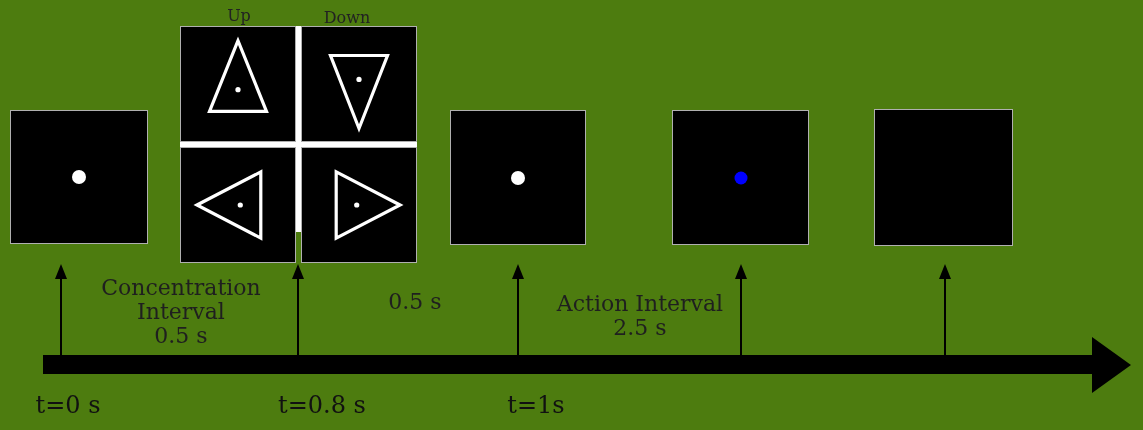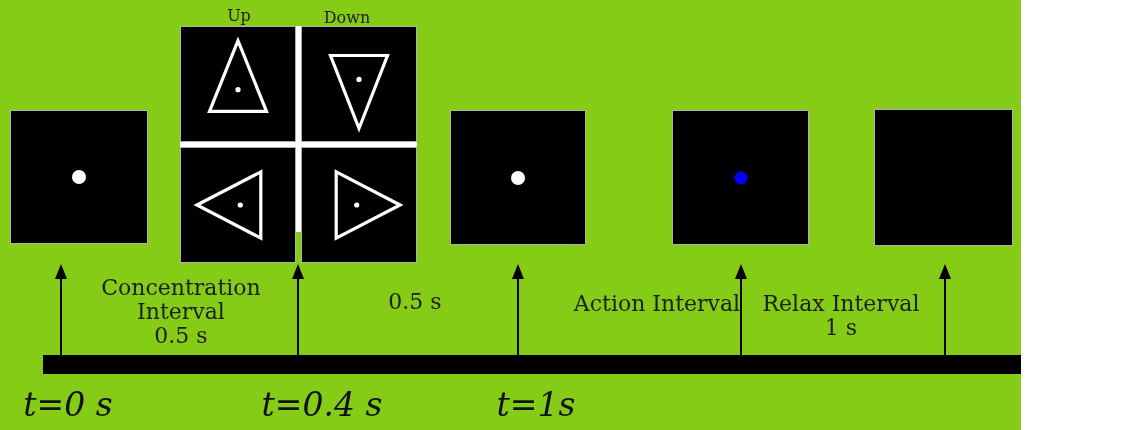--- a/index.html
+++ b/index.html
@@ -1,17 +1,17 @@
 <!DOCTYPE html>
 <html><head>
 <meta charset="utf-8">
 <style>
   html,body{margin:0;padding:0;background:#ffffff;}
   .stage{
-    position:relative;width:1021px;height:430px;background:#84cc16;
+    position:relative;width:1143px;height:430px;background:#4d7c0f;
     font-family:"DejaVu Serif","Liberation Serif",serif;color:#1c1c1c;overflow:hidden;
   }
   
   .screen{position:absolute;background:#000000;border:1px solid #b0b0b0;box-sizing:border-box;}
   .p1{left:10px;top:110px;width:138px;height:134px;}
   .p3{left:450px;top:110px;width:136px;height:135px;}
   .p4{left:672px;top:110px;width:137px;height:135px;}
   .p5{left:874px;top:109px;width:139px;height:137px;}
   .dot{position:absolute;left:50%;top:50%;transform:translate(-50%,-50%);border-radius:50%;}
   .dot-white{width:14px;height:14px;background:#ffffff;}
@@ -32,21 +32,21 @@
   .timeline-head{position:absolute;left:1092px;top:337px;width:0;height:0;
     border-top:28px solid transparent;border-bottom:28px solid transparent;border-left:39px solid #000000;}
   .uparrow{position:absolute;width:12px;top:264px;height:91px;}
   .uparrow .ahead{width:0;height:0;margin:0 auto;
     border-left:6px solid transparent;border-right:6px solid transparent;border-bottom:15px solid #000000;}
   .uparrow .ashaft{width:2px;height:76px;margin:0 auto;background:#000000;}
   
   .ivl{position:absolute;transform:translateX(-50%);text-align:center;
     font-size:22px;line-height:24px;white-space:nowrap;color:#1f1f1f;}
   .tl{position:absolute;top:390px;transform:translateX(-50%);
-    font-size:33px;line-height:30px;white-space:nowrap;color:#111111;font-style:italic;}
+    font-size:24px;line-height:30px;white-space:nowrap;color:#111111;}
 </style>
 </head>
 <body>
 
 <div class="stage">
 
   <div class="screen p1">
     <span class="dot dot-white"></span>
   </div>
 
@@ -117,27 +117,24 @@
   <div class="timeline-head"></div>
 
   <div class="ivl" style="left:181px;top:276px">
     <div>Concentration</div>
     <div>Interval</div>
     <div>0.5 s</div>
   </div>
   <div class="ivl" style="left:415px;top:290px">
     <div>0.5 s</div>
   </div>
-  <div class="ivl" style="left:657px;top:292px">
+  <div class="ivl" style="left:640px;top:292px">
     <div>Action Interval</div>
-  </div>
-  <div class="ivl" style="left:841px;top:292px">
-    <div>Relax Interval</div>
-    <div>1 s</div>
+    <div>2.5 s</div>
   </div>
   <div class="ivl" style="left:1052px;top:294px">
   </div>
 
   <div class="tl" style="left:68px">t=0 s</div>
-  <div class="tl" style="left:322px">t=0.4 s</div>
+  <div class="tl" style="left:322px">t=0.8 s</div>
   <div class="tl" style="left:536px">t=1s</div>
 
 </div>
 
 </body></html>

